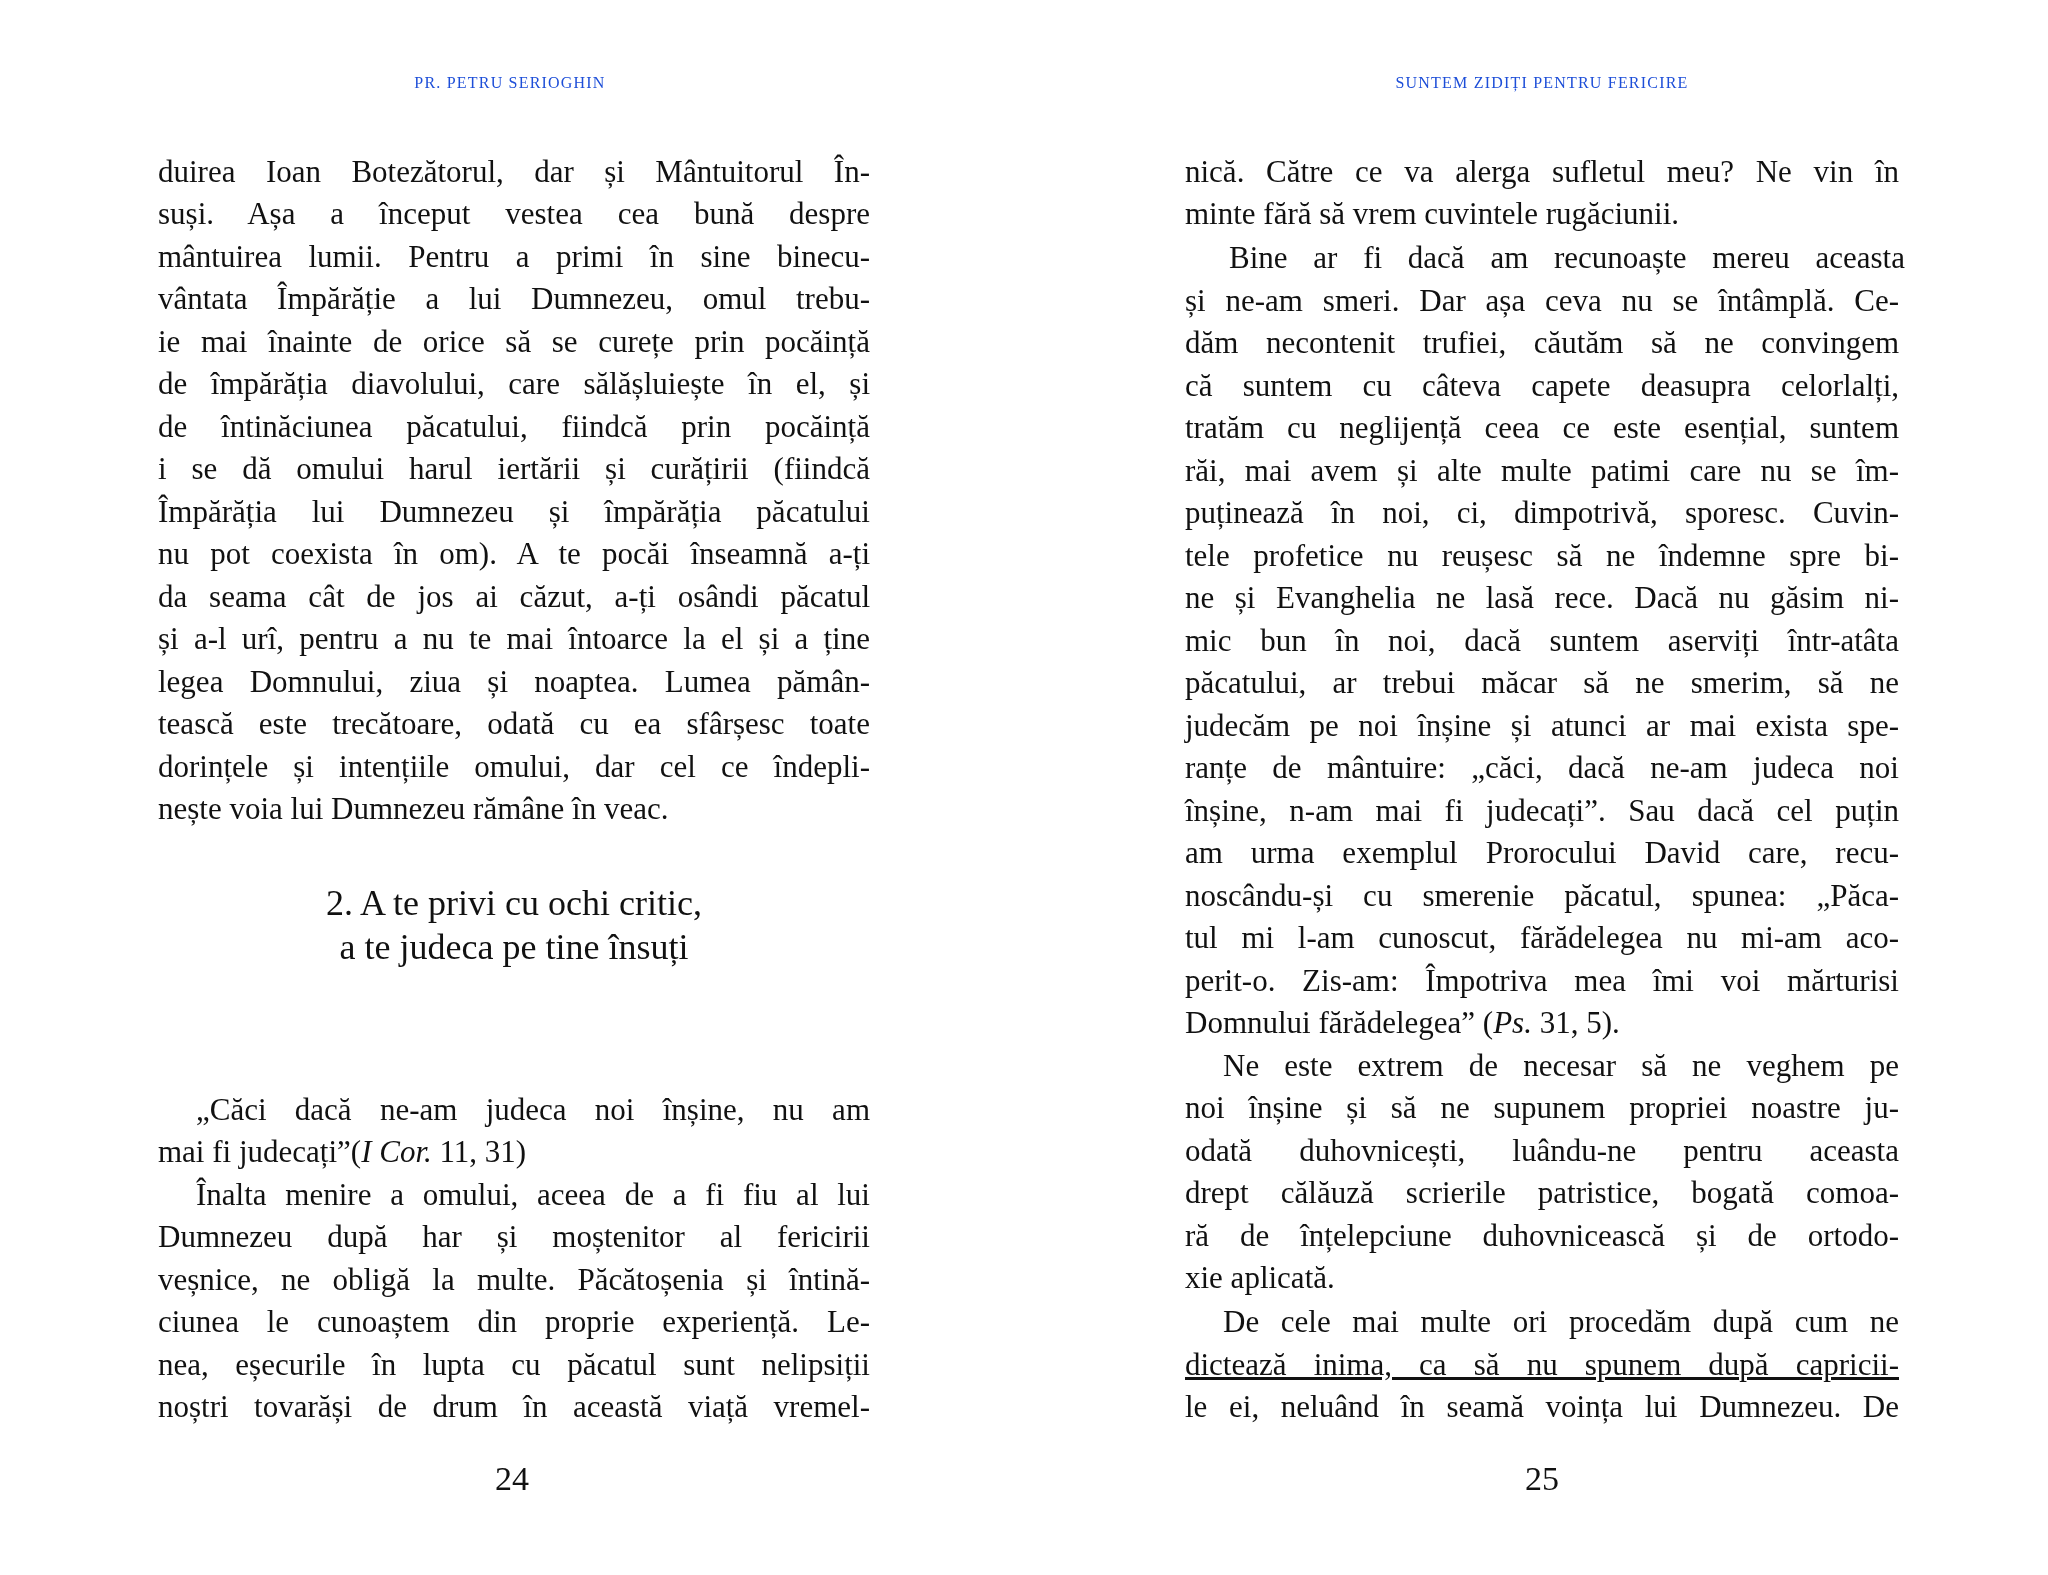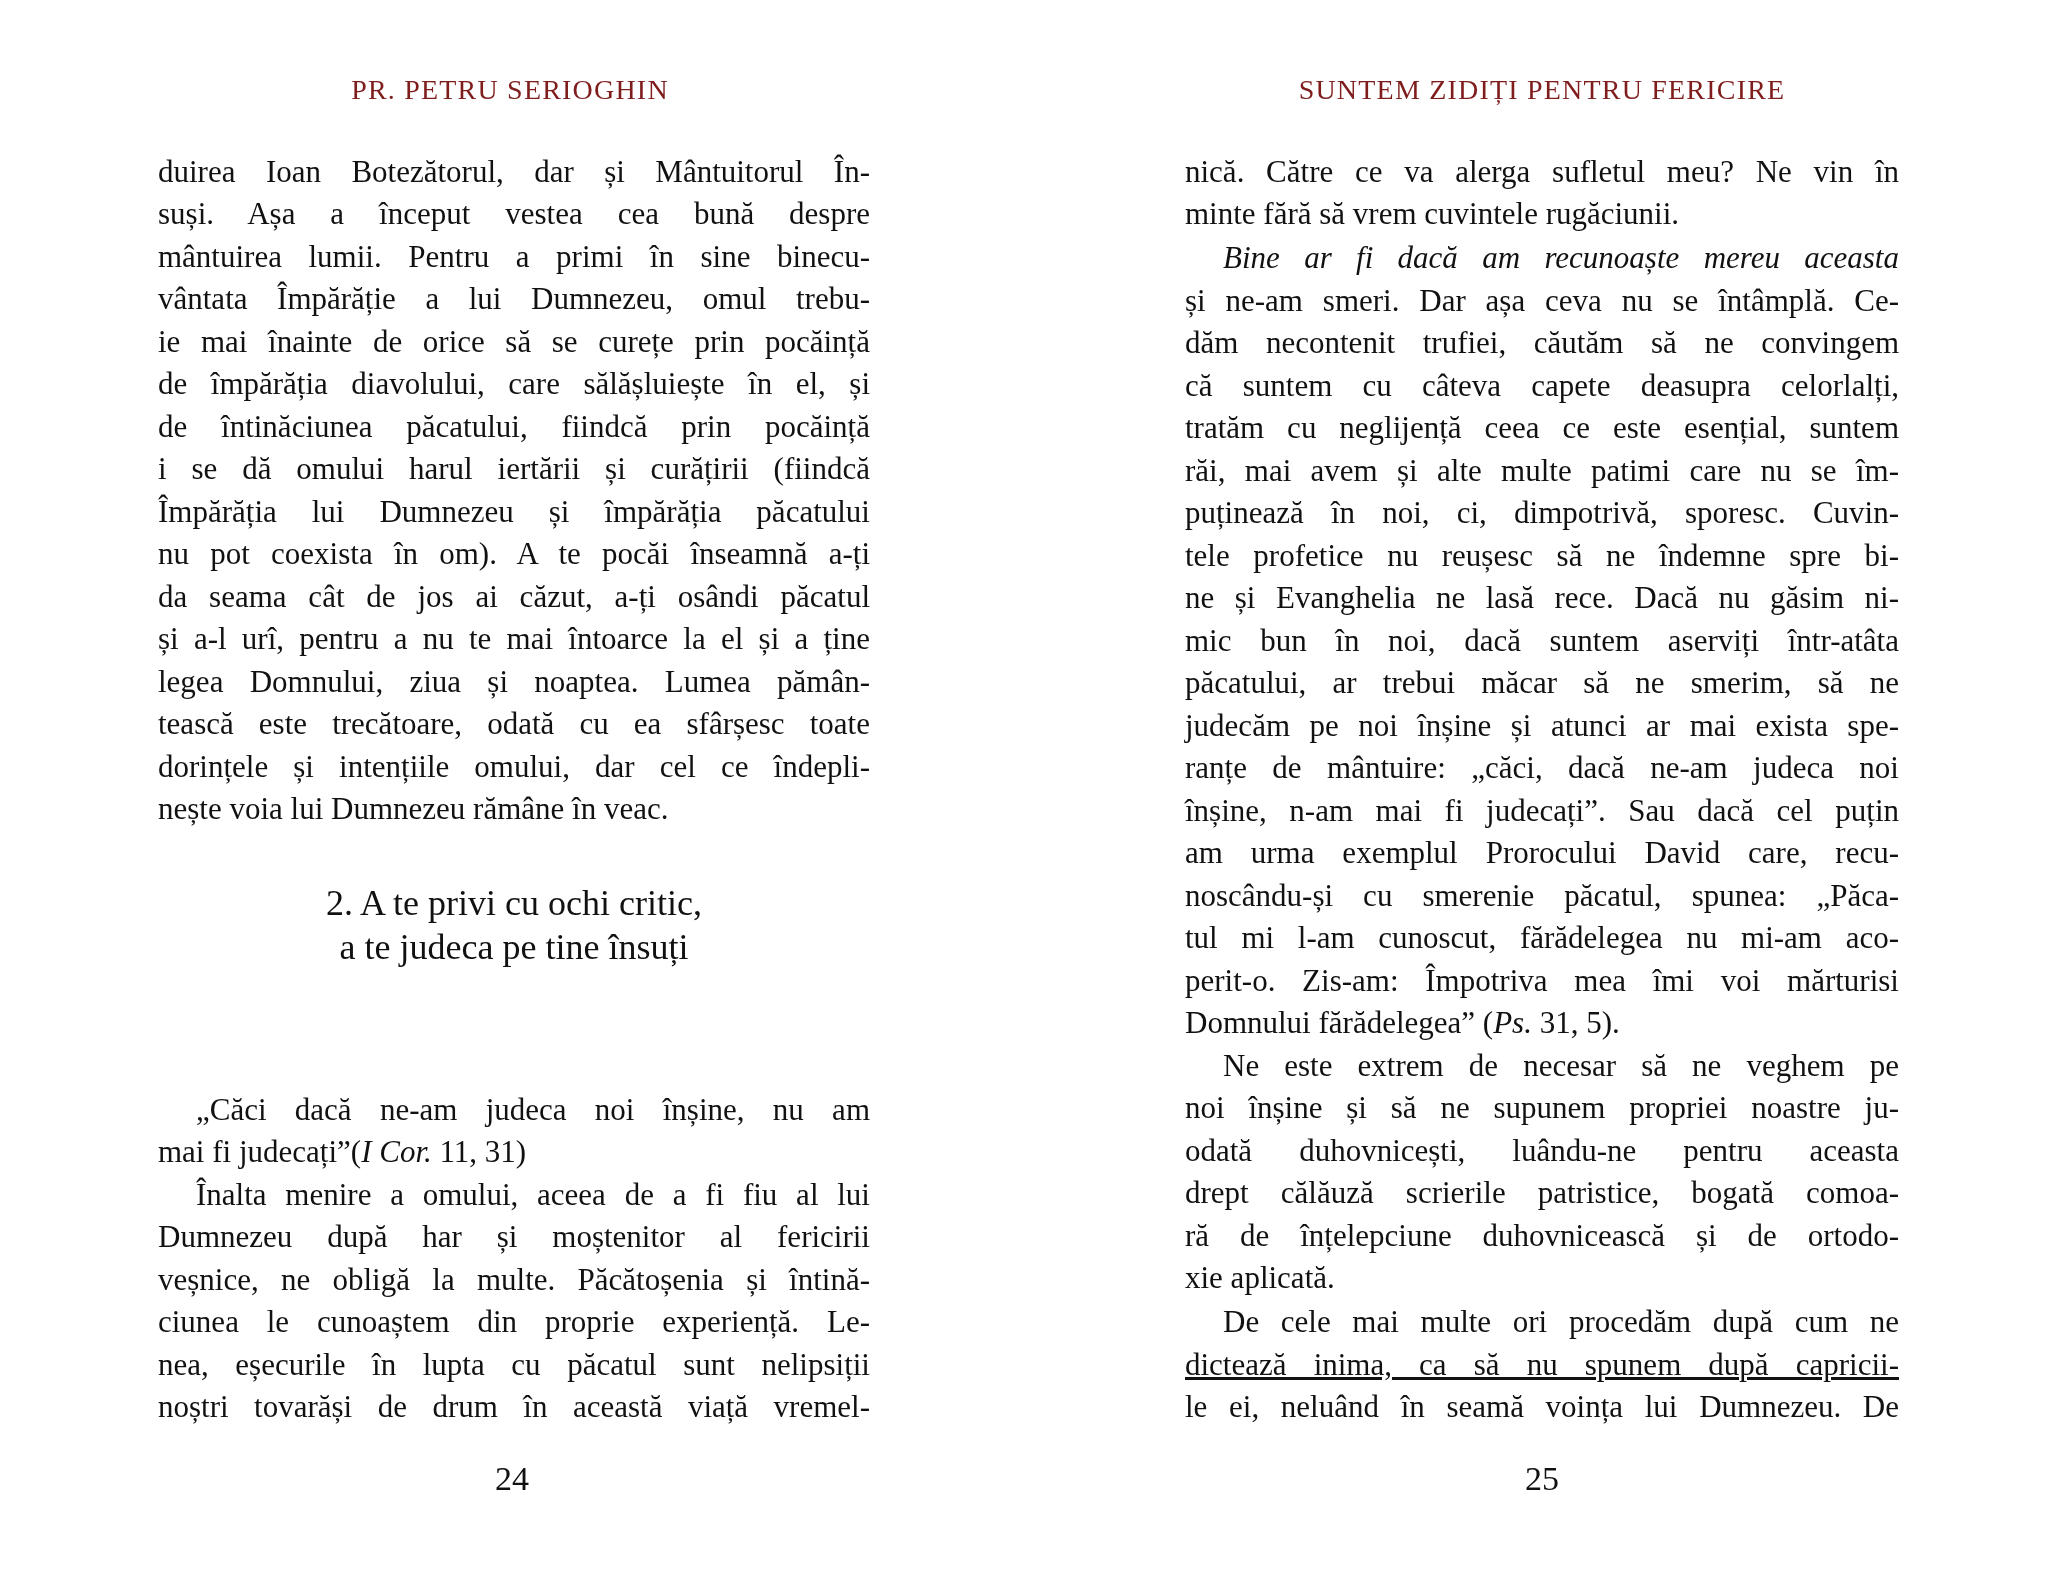--- a/index.html
+++ b/index.html
@@ -1,22 +1,22 @@
 <!DOCTYPE html>
 <html><head>
 <meta charset="utf-8">
 <style>
   html, body { margin: 0; padding: 0; background: #ffffff; }
   body { width: 2048px; height: 1575px; position: relative; overflow: hidden;
          font-family: "Liberation Serif", "DejaVu Serif", serif; color: #111111; }
   .page { position: absolute; top: 0; height: 1575px; }
   .page-left { left: 0; width: 1024px; }
   .page-right { left: 1024px; width: 1024px; }
-  .running-head { position: absolute; top: 74px; font-size: 28px; letter-spacing: 1.2px;
-                  text-transform: uppercase; white-space: nowrap; transform: translateX(-50%); color: #7f1d1d; }
+  .running-head { position: absolute; top: 74px; font-size: 16px; letter-spacing: 1.2px;
+                  text-transform: uppercase; white-space: nowrap; transform: translateX(-50%); color: #1d4ed8; }
   .line { position: absolute; height: 42px; line-height: 42px; font-size: 31px; white-space: nowrap;
           text-align: justify; text-align-last: justify; overflow: visible; }
   .line.last { text-align: left; text-align-last: left; }
   .line.indent { padding-left: 38px; box-sizing: border-box; }
   .heading { position: absolute; font-size: 36px; line-height: 46px; text-align: center; white-space: nowrap; transform: translateX(-50%); }
   .subheading { position: absolute; font-size: 30px; font-weight: bold; text-align: center; white-space: nowrap; transform: translateX(-50%); }
   .page-number { position: absolute; top: 1460px; font-size: 34px; transform: translateX(-50%); }
   i { font-style: italic; }
 </style>
 </head>
@@ -69,21 +69,21 @@
 
 <div class="page page-right">
   <div class="running-head" style="left:518px;">SUNTEM ZIDIȚI PENTRU FERICIRE</div>
 
   <div>
     <div class="line" style="left:161px;width:714px;top:151px;">nică. Către ce va alerga sufletul meu? Ne vin în</div>
     <div class="line last" style="left:161px;width:714px;top:193px;">minte fără să vrem cuvintele rugăciunii.</div>
   </div>
 
   <div>
-    <div class="line indent" style="left:161px;width:714px;top:237px;font-style:italic;">Bine ar fi dacă am recunoaște mereu aceasta</div>
+    <div class="line indent" style="left:167px;width:714px;top:237px;">Bine ar fi dacă am recunoaște mereu aceasta</div>
     <div class="line" style="left:161px;width:714px;top:280px;">și ne-am smeri. Dar așa ceva nu se întâmplă. Ce-</div>
     <div class="line" style="left:161px;width:714px;top:322px;">dăm necontenit trufiei, căutăm să ne convingem</div>
     <div class="line" style="left:161px;width:714px;top:365px;">că suntem cu câteva capete deasupra celorlalți,</div>
     <div class="line" style="left:161px;width:714px;top:407px;">tratăm cu neglijență ceea ce este esențial, suntem</div>
     <div class="line" style="left:161px;width:714px;top:450px;">răi, mai avem și alte multe patimi care nu se îm-</div>
     <div class="line" style="left:161px;width:714px;top:492px;">puținează în noi, ci, dimpotrivă, sporesc. Cuvin-</div>
     <div class="line" style="left:161px;width:714px;top:535px;">tele profetice nu reușesc să ne îndemne spre bi-</div>
     <div class="line" style="left:161px;width:714px;top:577px;">ne și Evanghelia ne lasă rece. Dacă nu găsim ni-</div>
     <div class="line" style="left:161px;width:714px;top:620px;">mic bun în noi, dacă suntem aserviți într-atâta</div>
     <div class="line" style="left:161px;width:714px;top:662px;">păcatului, ar trebui măcar să ne smerim, să ne</div>

